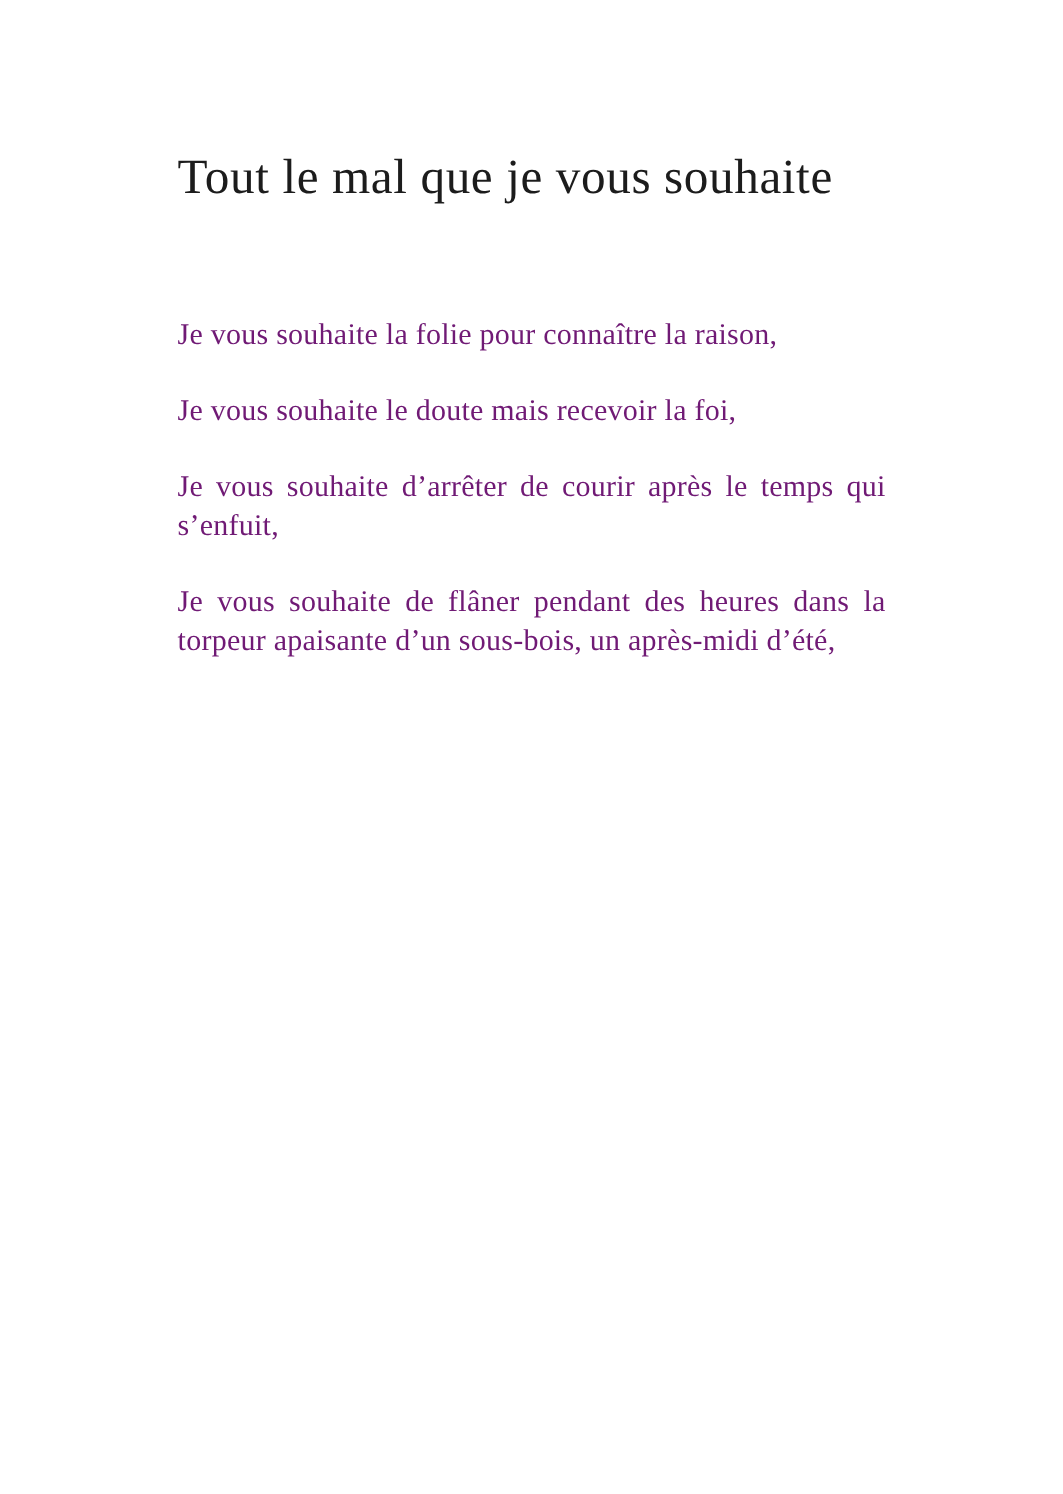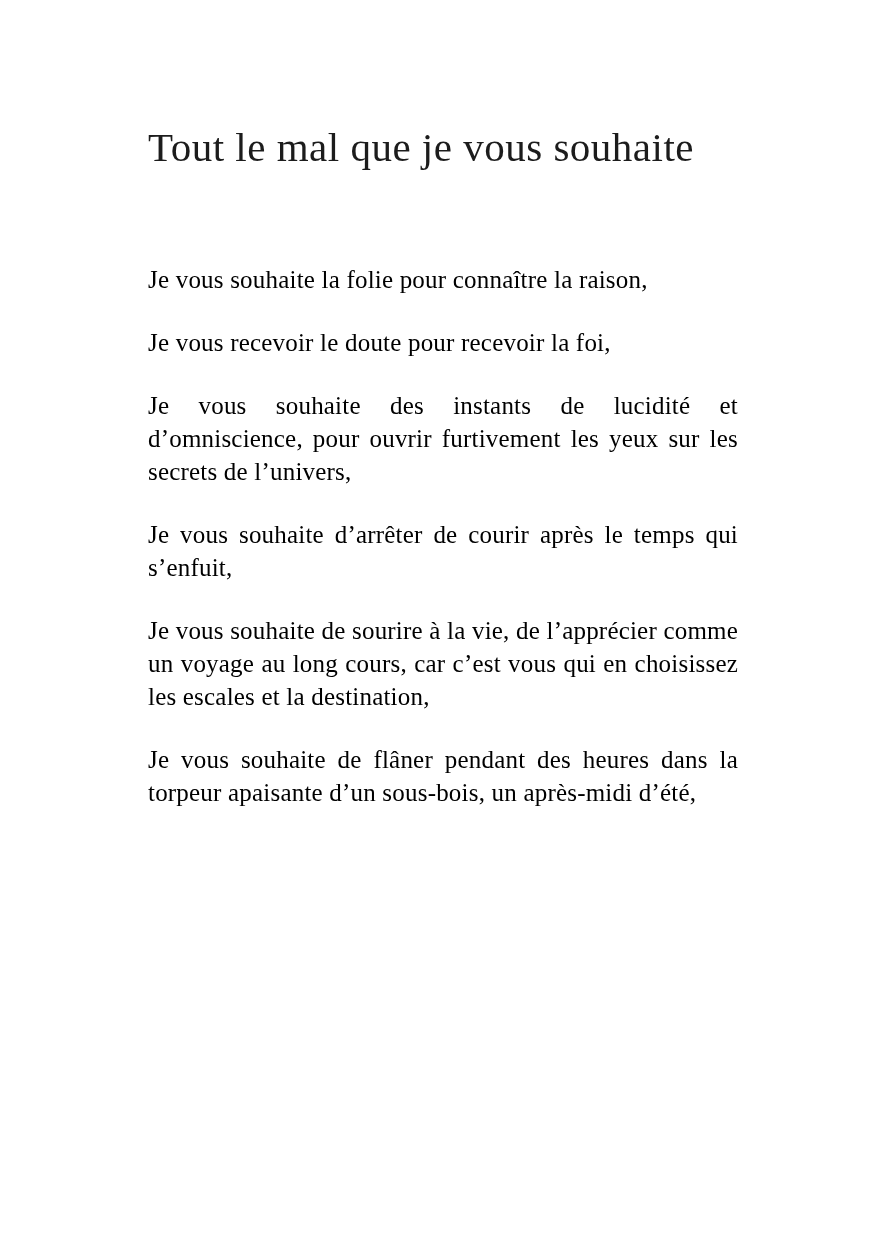--- a/index.html
+++ b/index.html
@@ -27,36 +27,34 @@
     line-height: 1.1;
     letter-spacing: 0.5px;
     color: #1c1c1c;
     font-family: "Liberation Serif", "DejaVu Serif", serif;
     white-space: nowrap;
   }
   .poem-body p {
     margin: 0 0 30px 0;
     font-size: 25px;
     line-height: 33px;
-    color: #000000;
+    color: #701a75;
     text-align: justify;
     text-justify: inter-word;
     letter-spacing: 0.2px;
   }
   .poem-body p:last-child {
     margin-bottom: 12px;
   }
 </style>
 </head>
 <body>
 
 <div class="page">
   <h1 class="page-title">Tout le mal que je vous souhaite</h1>
 
   <div class="poem-body">
       <p>Je vous souhaite la folie pour connaître la raison,</p>
-      <p>Je vous recevoir le doute pour recevoir la foi,</p>
-      <p>Je vous souhaite des instants de lucidité et d’omniscience, pour ouvrir furtivement les yeux sur les secrets de l’univers,</p>
+      <p>Je vous souhaite le doute mais recevoir la foi,</p>
       <p>Je vous souhaite d’arrêter de courir après le temps qui s’enfuit,</p>
-      <p>Je vous souhaite de sourire à la vie, de l’apprécier comme un voyage au long cours, car c’est vous qui en choisissez les escales et la destination,</p>
       <p>Je vous souhaite de flâner pendant des heures dans la torpeur apaisante d’un sous-bois, un après-midi d’été,</p>
     </div>
 </div>
 
 </body></html>

